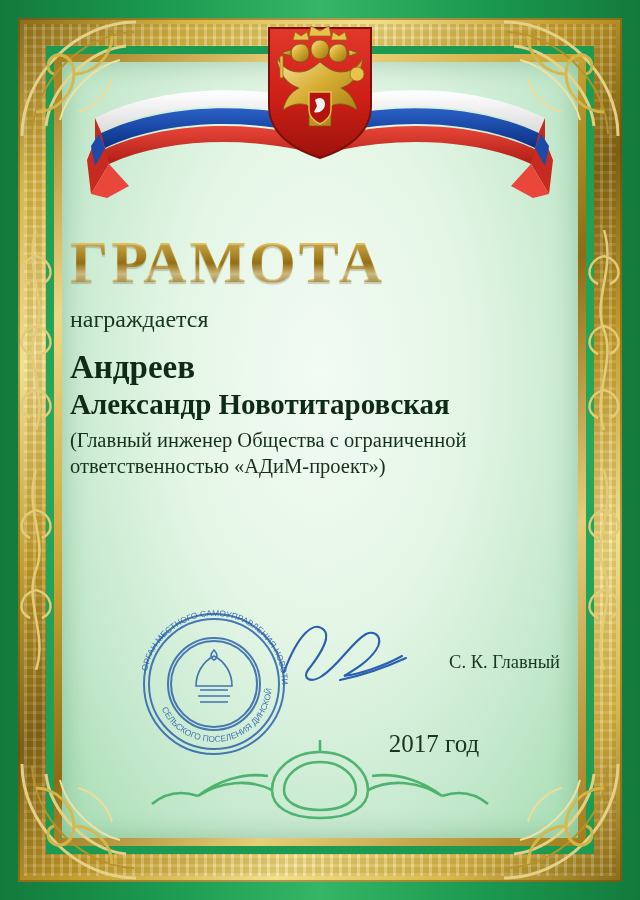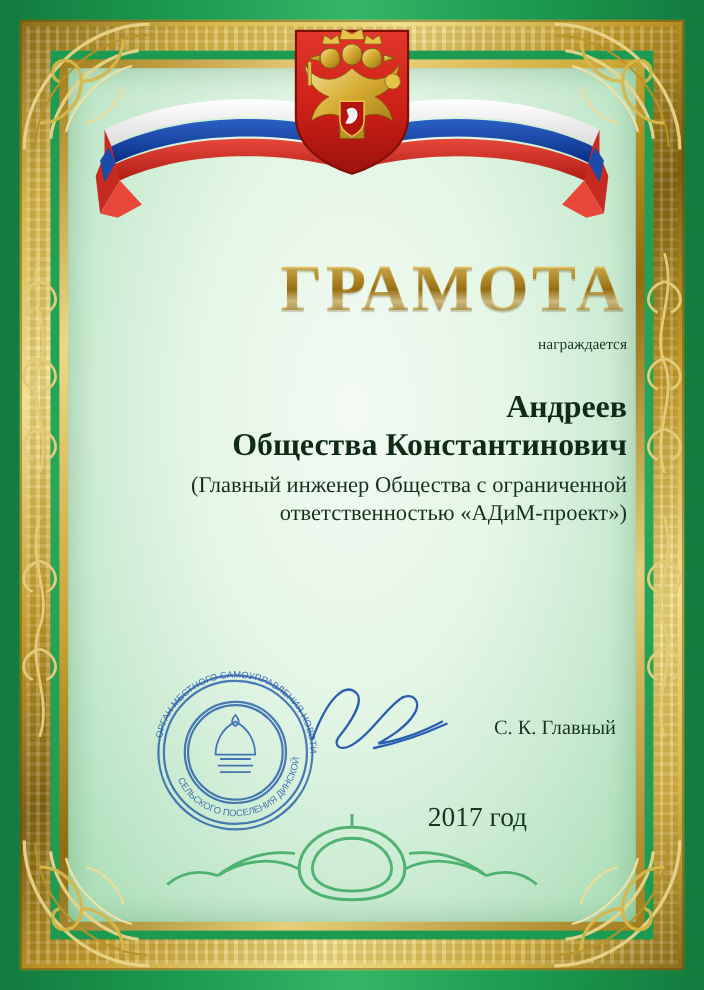--- a/index.html
+++ b/index.html
@@ -105,42 +105,42 @@
     width: 118px;
     height: 140px;
   }
 
   
   .content {
     position: absolute;
     left: 70px;
     right: 70px;
     top: 232px;
-    text-align: right;
+    text-align: left;
   }
   .title {
     font-family: "Liberation Serif", serif;
     font-weight: bold;
     font-size: 60px;
     letter-spacing: 3px;
     line-height: 1;
     margin: 0 0 14px 0;
     background: linear-gradient(180deg,#f0dc96 0%, #d9b44a 28%, #a97f17 52%, #f2e3a6 70%, #8f6b10 100%);
     -webkit-background-clip: text;
     background-clip: text;
     color: transparent;
     text-shadow: 0 2px 1px rgba(90,60,5,0.25);
   }
   .subtitle {
-    font-size: 14px;
+    font-size: 24px;
     color: #16361f;
-    margin: 0 0 32px 0;
+    margin: 0 0 16px 0;
   }
   .name-line1 {
-    font-size: 29px;
+    font-size: 33px;
     font-weight: bold;
     color: #0f2b18;
     margin: 0 0 2px 0;
   }
   .name-line2 {
     font-size: 29px;
     font-weight: bold;
     color: #0f2b18;
     margin: 0 0 6px 0;
   }
@@ -404,21 +404,21 @@
         <path d="M48 70 L70 70 L70 88 C70 96 63 100 59 102 C55 100 48 96 48 88 Z" fill="#b3150e" stroke="#e8c34c" stroke-width="1.4"></path>
         <path d="M54 78 C58 74 64 76 64 82 C64 88 58 92 53 90 L56 84 Z" fill="#f2f2f2"></path>
       </g>
     </svg>
   </div>
 
   <div class="content">
     <h1 class="title">ГРАМОТА</h1>
     <p class="subtitle">награждается</p>
     <p class="name-line1">Андреев</p>
-    <p class="name-line2">Общества Константинович</p>
+    <p class="name-line2">Александр Новотитаровская</p>
     <p class="position">(Главный инженер Общества с ограниченной ответственностью «АДиМ-проект»)</p>
   </div>
 
   <div class="stamp">
     <svg width="168" height="168" viewBox="0 0 168 168">
       <defs>
         <path id="circTop" d="M84,84 m-68,0 a68,68 0 1,1 136,0"></path>
         <path id="circBot" d="M84,84 m-58,0 a58,58 0 1,0 116,0"></path>
       </defs>
       <g fill="none" stroke="#1f56a8" stroke-width="2" opacity="0.78">

